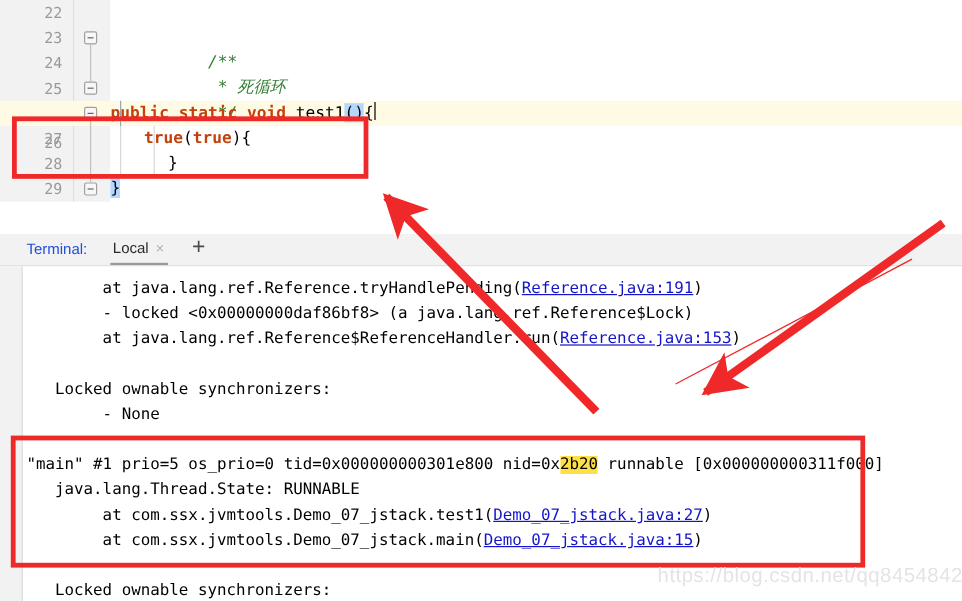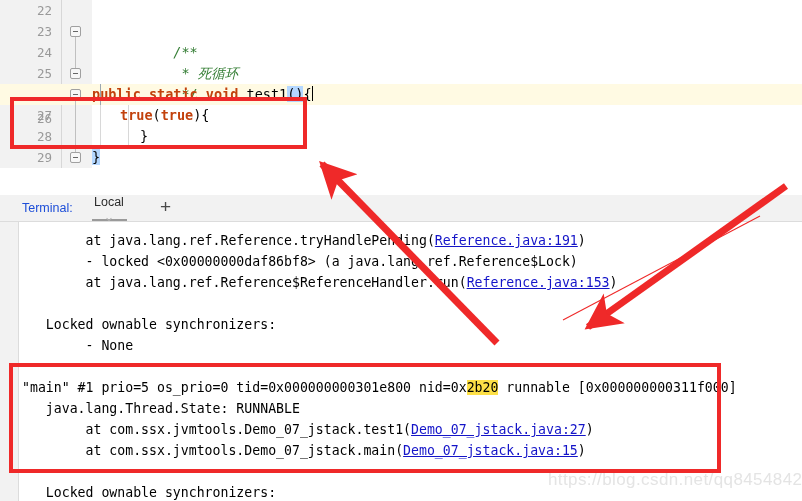--- a/index.html
+++ b/index.html
@@ -96,21 +96,20 @@
   }
   .term-label {
     position: absolute; left: 22px; top: 0; line-height: 26px;
     font-size: 12.5px; color: #1d4ed8;
   }
   .term-tab {
     position: absolute; left: 92px; top: 0; height: 26px;
     display: flex; align-items: center; gap: 6px;
     border-bottom: 2px solid #9a9a9a;
     padding: 0 3px 0 2px;
-    flex-direction: column;
   }
   .term-tab-label { font-size: 12.5px; color: #2b2b2b; }
   .tab-close {
     font-size: 12px; color: #b0b0b0; line-height: 1;
   }
   .term-plus {
     position: absolute; left: 160px; top: 0; line-height: 24px;
     font-size: 19px; color: #4a4a4a; font-weight: 300;
   }
   .term-header-rule {

